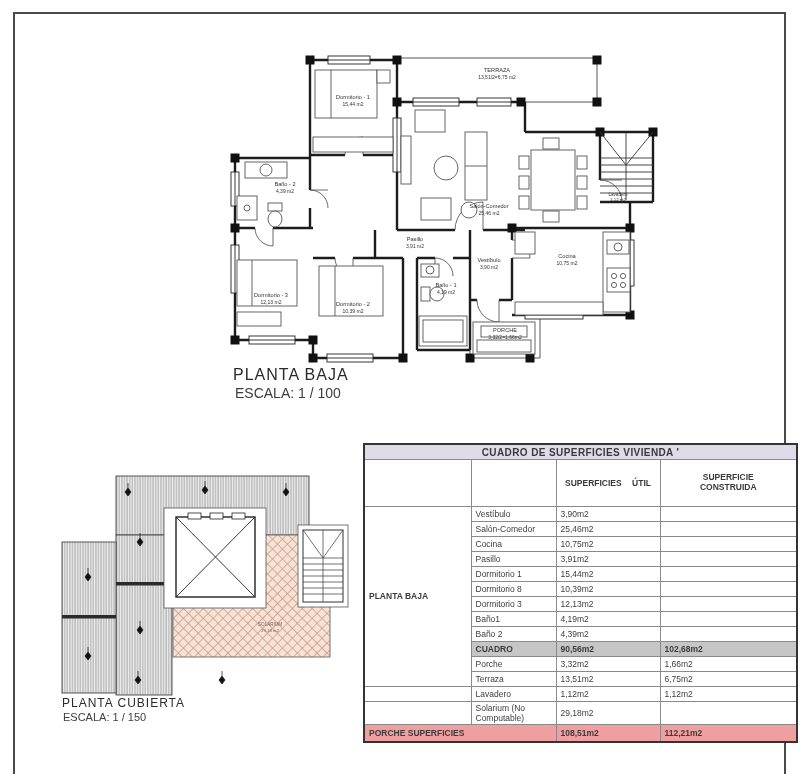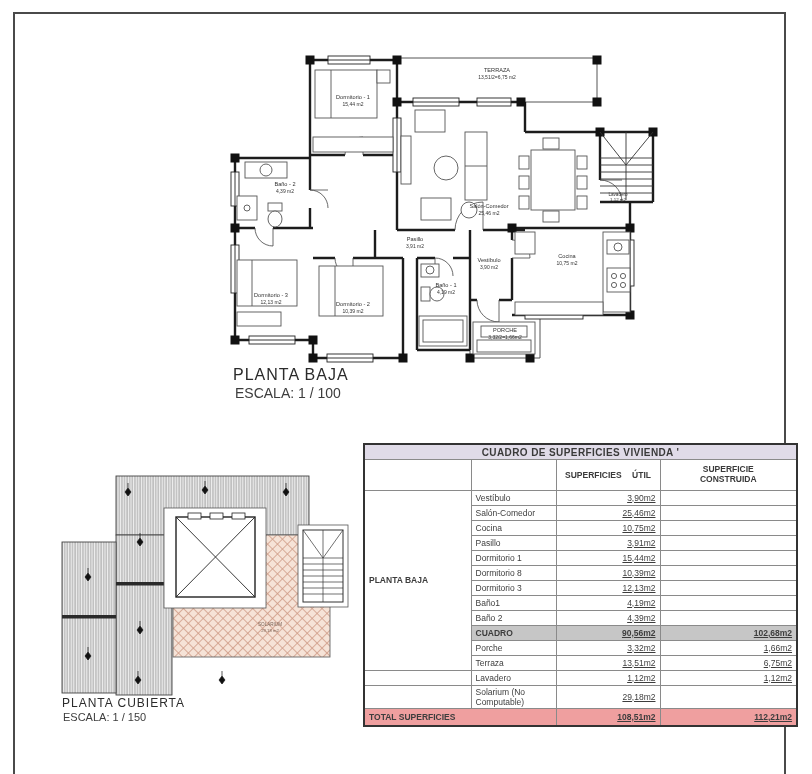--- a/index.html
+++ b/index.html
@@ -8,25 +8,25 @@
   
   .caption-main{position:absolute;color:#2b2b2b;letter-spacing:1px;}
   .caption-scale{position:absolute;color:#3d3d3d;}
   
   .surf-table-wrap{position:absolute;left:363px;top:443px;width:433px;}
   table.surf{border-collapse:collapse;width:433px;table-layout:fixed;font-size:8.5px;color:#3d3d3d;}
   table.surf td{border:1px solid #8a8a8a;padding:1px 4px;height:12px;background:#fff;overflow:hidden;}
   table.surf{border:2px solid #333;}
   td.title-cell{background:#e0dbe8 !important;text-align:center;font-weight:bold;font-size:10px;height:18px;letter-spacing:.4px;color:#3a3a3a;}
   td.hdr{font-weight:bold;text-align:center;font-size:8.5px;height:22px;color:#3a3a3a;}
-  td.hdr .narrow{display:block;max-width:86px;margin:4px auto;line-height:1.15;}
+  td.hdr .narrow{display:block;max-width:86px;margin:12px auto;line-height:1.15;}
   .ws{word-spacing:8px;}
   td.group-cell{vertical-align:middle;font-weight:bold;padding-left:6px;background:#fff;}
   td.name-cell{padding-left:6px;}
-  td.num{text-align:right;text-decoration:underline;}
+  td.num{text-align:left;}
   tr.total-row td{background:#c6c6c6 !important;font-weight:bold;}
   tr.grand-row td{background:#ef9f9f !important;font-weight:bold;height:14px;}
   td.empty-left{background:#fff;}
   svg text{font-family:"Liberation Sans",sans-serif;}
 </style>
 </head>
 <body>
 
 <div class="frame" style="left:13px;top:12px;width:772px;height:2px;"></div>
 <div class="frame" style="left:13px;top:12px;width:2px;height:762px;"></div>
@@ -355,19 +355,19 @@
       <td class="num">1,12m2</td>
       <td class="num">1,12m2</td>
     </tr>
     <tr style="height:22px;">
       <td class="empty-left"></td>
       <td class="name-cell">Solarium (No Computable)</td>
       <td class="num">29,18m2</td>
       <td class="num"></td>
     </tr>
     <tr class="grand-row">
-      <td class="name-cell" colspan="2">TOTAL SUPERFICIES</td>
+      <td class="name-cell" colspan="2">PORCHE SUPERFICIES</td>
       <td class="num">108,51m2</td>
       <td class="num">112,21m2</td>
     </tr>
   </tbody>
     </table>
 </div>
 
 </body></html>

